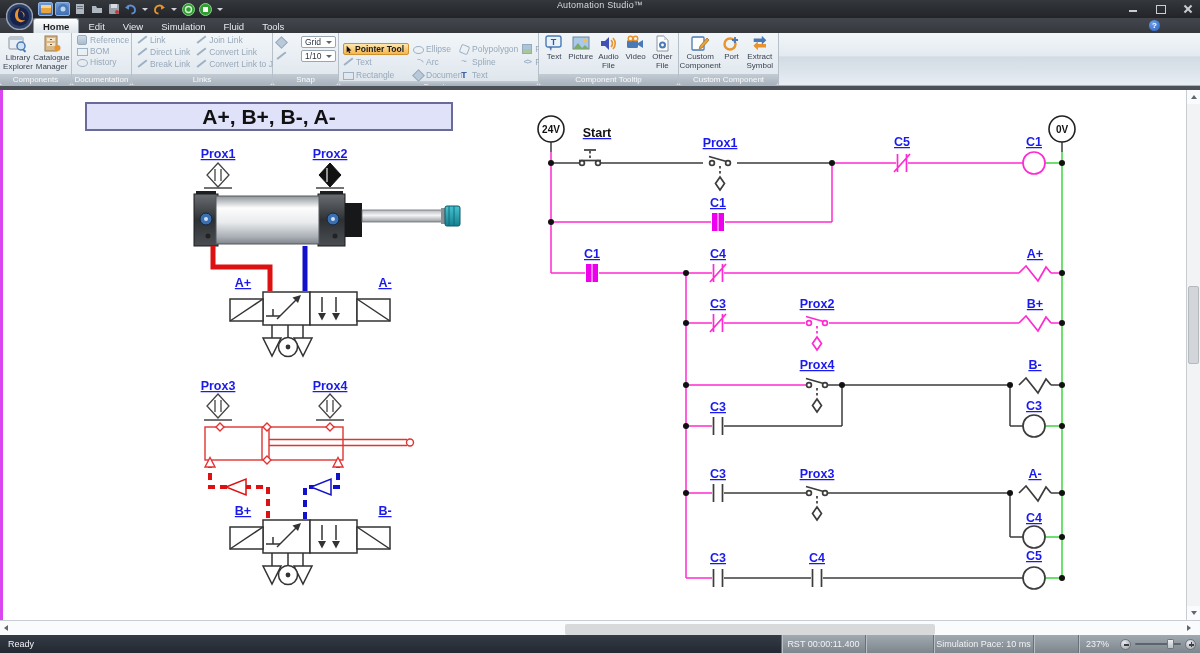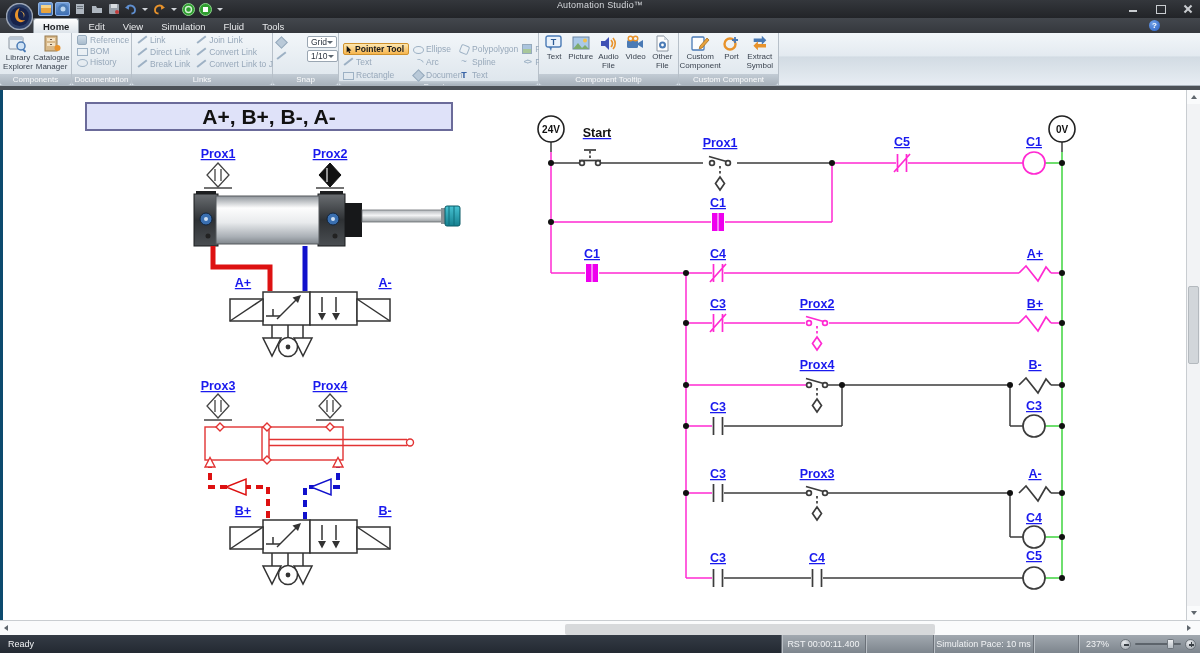--- a/index.html
+++ b/index.html
@@ -47,29 +47,29 @@
   .ic-poly::after { content:""; position:absolute; left:1px; top:1px; width:7px; height:7px; background:#b9c9d8; border:1px solid #96aabc; transform:rotate(45deg); }
   .ic-ppoly::after { content:""; position:absolute; left:1px; top:1px; width:7px; height:7px; border:1.6px solid #9db1c4; border-radius:2px; transform:rotate(22deg); }
   .ic-spline { font-size:10px; color:#9db1c4; line-height:10px; text-align:center; }
   .ic-Tb { font-size:9px; color:#3b66a8; font-weight:bold; line-height:10px; text-align:center; }
   .ic-field { font-size:8px; color:#9db1c4; font-weight:bold; line-height:10px; text-align:center; letter-spacing:-1px; }
   .ic-pic { background:linear-gradient(#aac4de 55%,#a8c79a 55%); border:1px solid #96aabc; }
   
   .ptool { display:flex; align-items:center; gap:3px; background:linear-gradient(#fde7b0,#f6b54d); border:1px solid #cf922e; border-radius:2px; padding:0 4px 0 2px; height:12px; font-size:8.5px; color:#1c1c1c; font-weight:bold; white-space:nowrap; }
   .drawcol { display:flex; flex-direction:column; gap:1px; margin-right:4px; }
   .drawitem { display:flex; align-items:center; gap:3px; height:12px; font-size:8.5px; color:#97a8ba; white-space:nowrap; }
-  .snaprow { display:flex; align-items:center; gap:21px; height:12px; margin-bottom:2px; }
+  .snaprow { display:flex; align-items:center; gap:15px; height:12px; margin-bottom:2px; }
   .snapdd { width:52px; height:12px; background:#fff; border:1px solid #9aa6b2; border-radius:2px; font-size:8.5px; color:#2c3540; display:flex; align-items:center; justify-content:space-between; padding:0 3px; }
   .dd-caret { width:0; height:0; border-left:3px solid transparent; border-right:3px solid transparent; border-top:3.5px solid #5c6670; }
   .lnkcol { display:flex; flex-direction:column; gap:1px; margin-right:6px; }
 
   
   .framegap { height:4px; background:#4c5157; flex:0 0 4px; }
   .canvasrow { flex:1; display:flex; background:#fff; position:relative; }
-  .canvas { width:1186px; height:530px; position:relative; background:#fff; border-left:3px solid #0c4a6e; }
+  .canvas { width:1186px; height:530px; position:relative; background:#fff; border-left:3px solid #d946ef; }
   .canvas svg { position:absolute; left:0; top:0; }
   .vscroll { width:14px; background:#f2f3f5; border-left:1px solid #c9cdd1; display:flex; flex-direction:column; align-items:center; }
   .varrow { width:13px; height:14px; position:relative; background:#fafbfc; }
   .varrow.up::after { content:""; position:absolute; left:3.5px; top:5px; border-left:3px solid transparent; border-right:3px solid transparent; border-bottom:4px solid #5f666d; }
   .varrow.down { margin-top:auto; }
   .varrow.down::after { content:""; position:absolute; left:3.5px; top:5px; border-left:3px solid transparent; border-right:3px solid transparent; border-top:4px solid #5f666d; }
   .vthumb { width:11px; height:78px; background:#d2d6da; border:1px solid #b4b9be; border-radius:2px; margin-top:182px; }
 
   
   .hscroll { height:15px; flex:0 0 15px; background:#fafbfc; border-top:1px solid #c9cdd1; display:flex; align-items:center; position:relative; }

